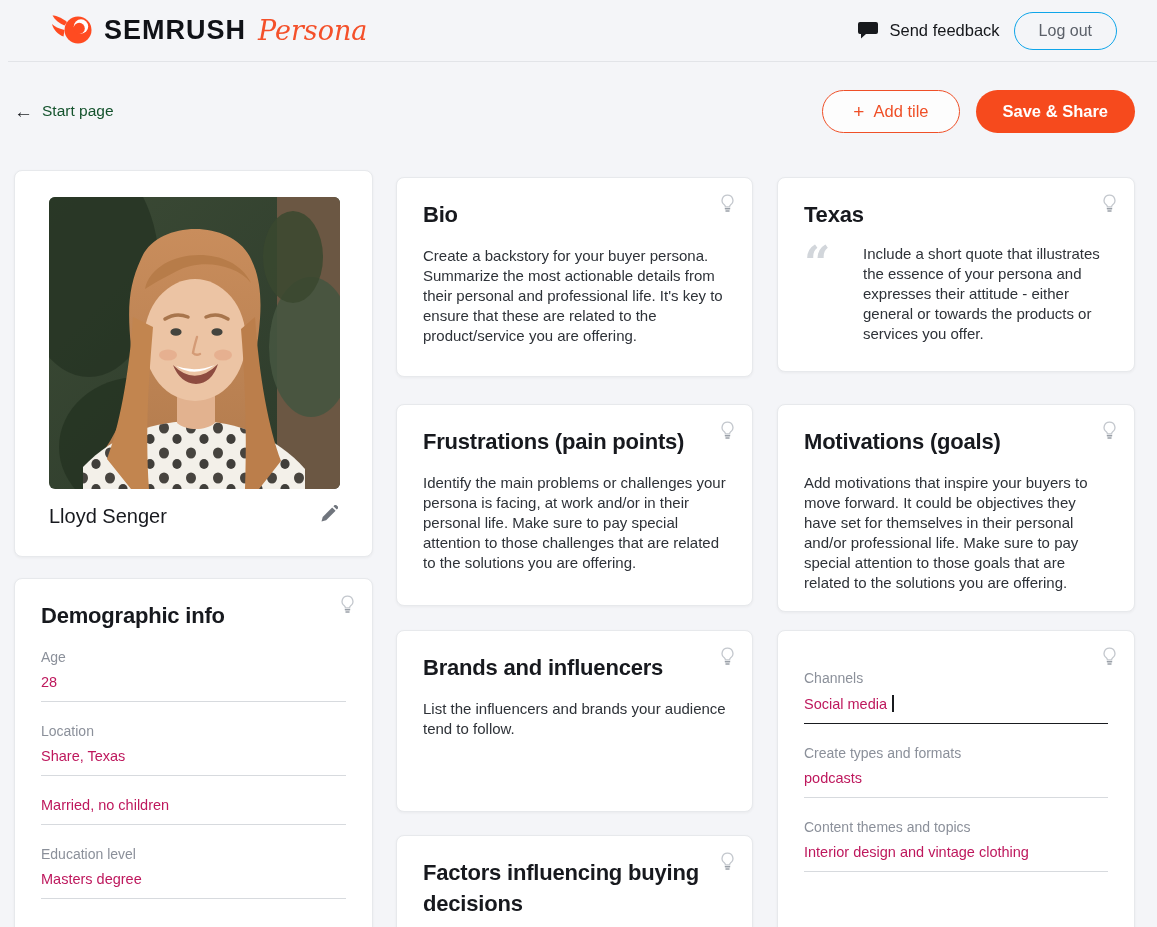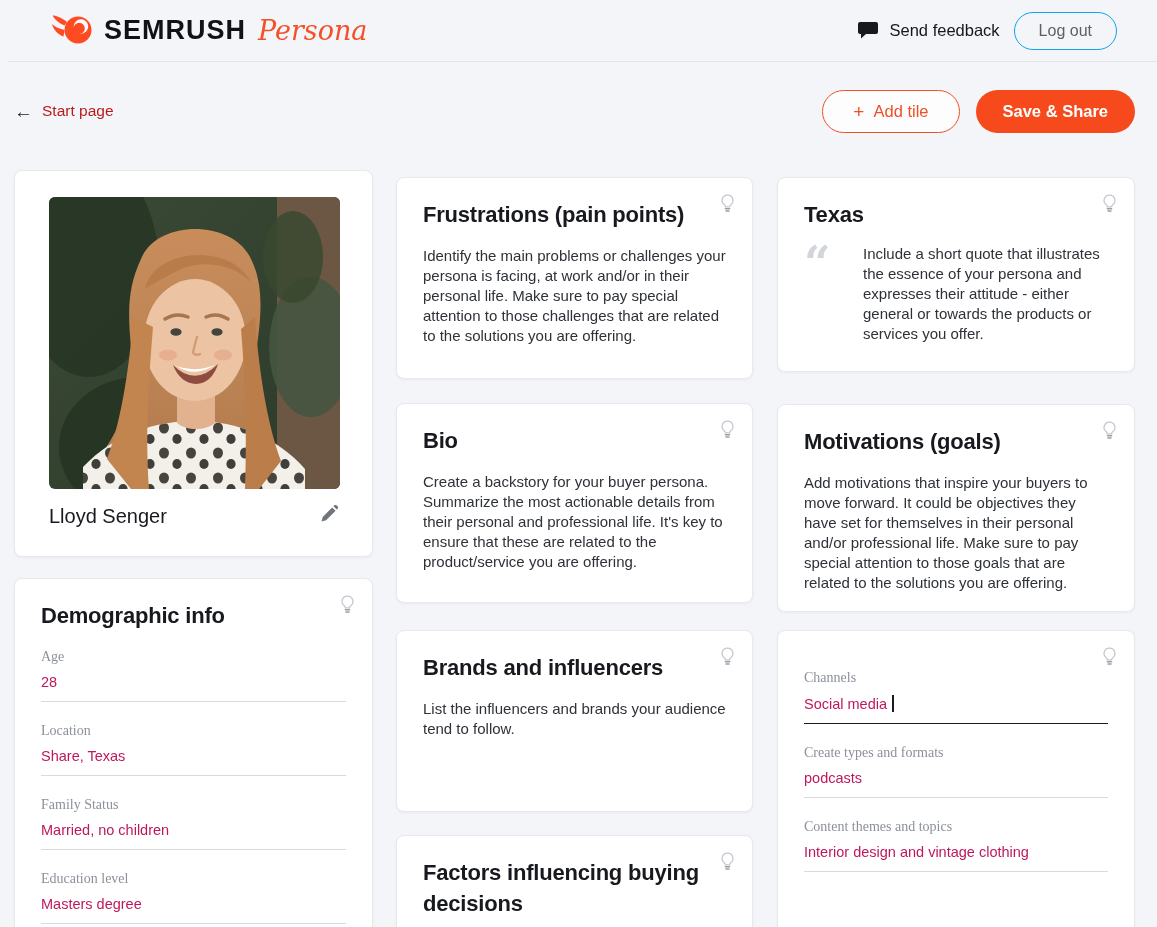--- a/index.html
+++ b/index.html
@@ -34,21 +34,21 @@
     padding:9px 24px; font-size:16px; color:#5b6069; cursor:pointer;
     font-family:"Liberation Sans", sans-serif;
   }
   
   .toolbar {
     position:absolute; top:89px; left:0; width:1157px; height:44px;
     display:flex; align-items:center; padding:0 22px 0 14px;
   }
   .back-link { display:flex; align-items:center; gap:9px; cursor:pointer; }
   .back-arrow { font-size:19px; color:#1b1d22; line-height:1; }
-  .back-label { font-size:15.5px; color:#b91c1c; }
+  .back-label { font-size:15.5px; color:#14532d; }
   .toolbar-right { margin-left:auto; display:flex; align-items:center; gap:16px; }
   .add-tile-btn {
     display:flex; align-items:center; gap:9px; justify-content:center;
     height:43px; padding:0 30px; border-radius:22px;
     border:1px solid #ef5028; background:#fdfdfd; color:#ef5028;
     font-size:16.5px; cursor:pointer; font-family:"Liberation Sans", sans-serif;
   }
   .plus-glyph { font-size:19px; line-height:1; }
   .save-share-btn {
     height:43px; padding:12px 27px; border-radius:22px; border:none;
@@ -76,21 +76,21 @@
   }
   
   .photo-tile { height:387px; padding:26px 34px 0; margin-bottom:21px; }
   .photo-frame { width:291px; height:292px; border-radius:6px; overflow:hidden; cursor:pointer; }
   .name-row { display:flex; align-items:center; justify-content:space-between; margin-top:16px; }
   .persona-name { font-size:20px; color:#17191e; }
   .edit-icon { cursor:pointer; }
   
   .fields { margin-top:18px; }
   .field { margin-bottom:21px; cursor:text; }
-  .field-label { font-size:14px; color:#8b909a; margin-bottom:9px;font-family:Liberation Serif, serif; }
+  .field-label { font-size:14px; color:#8b909a; margin-bottom:9px; }
   .field-value {
     font-size:14.5px; color:#be185d; padding-bottom:11px;
     border-bottom:1px solid #d7dade; display:flex; align-items:center;
   }
   .field.focused .field-value { border-bottom:1.5px solid #191b1f; }
   .caret {
     display:inline-block; width:1.5px; height:17px; background:#191b1f; margin-left:5px;
   }
   
   .quote-body { display:flex; gap:15px; margin-top:14px; }
@@ -232,53 +232,52 @@
     <div class="fields">
       <div class="field">
         <div class="field-label">Age</div>
         <div class="field-value">28</div>
       </div>
       <div class="field">
         <div class="field-label">Location</div>
         <div class="field-value">Share, Texas</div>
       </div>
       <div class="field">
-        <div class="field-label">Family Status</div>
         <div class="field-value">Married, no children</div>
       </div>
       <div class="field">
         <div class="field-label">Education level</div>
         <div class="field-value">Masters degree</div>
       </div>
     </div>
   </div>
 </div>
 
 <div class="col col2">
 
+  <div class="tile tile-bio">
+    <div class="tile-title">Bio</div>
+    <span class="bulb">
+      <svg width="17" height="20" viewBox="0 0 17 20">
+        <path d="M8.5 1.2 a5.3 5.3 0 0 0 -3.2 9.6 c.7.5 1.1 1.3 1.1 2.1 h4.2 c0 -.8 .4 -1.6 1.1 -2.1 a5.3 5.3 0 0 0 -3.2 -9.6 z" fill="none" stroke="#c3c7cd" stroke-width="1.3"></path>
+        <path d="M6.4 14.8 h4.2 M7 17 h3" stroke="#9aa0a8" stroke-width="1.5" stroke-linecap="round"></path>
+      </svg>
+    </span>
+    <div class="tile-text">Create a backstory for your buyer persona. Summarize the most actionable details from their personal and professional life. It's key to ensure that these are related to the product/service you are offering.</div>
+  </div>
+
   <div class="tile tile-frustrations">
     <div class="tile-title">Frustrations (pain points)</div>
     <span class="bulb">
       <svg width="17" height="20" viewBox="0 0 17 20">
         <path d="M8.5 1.2 a5.3 5.3 0 0 0 -3.2 9.6 c.7.5 1.1 1.3 1.1 2.1 h4.2 c0 -.8 .4 -1.6 1.1 -2.1 a5.3 5.3 0 0 0 -3.2 -9.6 z" fill="none" stroke="#c3c7cd" stroke-width="1.3"></path>
         <path d="M6.4 14.8 h4.2 M7 17 h3" stroke="#9aa0a8" stroke-width="1.5" stroke-linecap="round"></path>
       </svg>
     </span>
     <div class="tile-text">Identify the main problems or challenges your persona is facing, at work and/or in their personal life. Make sure to pay special attention to those challenges that are related to the solutions you are offering.</div>
-  </div>
-
-  <div class="tile tile-bio">
-    <div class="tile-title">Bio</div>
-    <span class="bulb">
-      <svg width="17" height="20" viewBox="0 0 17 20">
-        <path d="M8.5 1.2 a5.3 5.3 0 0 0 -3.2 9.6 c.7.5 1.1 1.3 1.1 2.1 h4.2 c0 -.8 .4 -1.6 1.1 -2.1 a5.3 5.3 0 0 0 -3.2 -9.6 z" fill="none" stroke="#c3c7cd" stroke-width="1.3"></path>
-        <path d="M6.4 14.8 h4.2 M7 17 h3" stroke="#9aa0a8" stroke-width="1.5" stroke-linecap="round"></path>
-      </svg>
-    </span>
-    <div class="tile-text">Create a backstory for your buyer persona. Summarize the most actionable details from their personal and professional life. It's key to ensure that these are related to the product/service you are offering.</div>
   </div>
 
   <div class="tile tile-brands">
     <div class="tile-title">Brands and influencers</div>
     <span class="bulb">
       <svg width="17" height="20" viewBox="0 0 17 20">
         <path d="M8.5 1.2 a5.3 5.3 0 0 0 -3.2 9.6 c.7.5 1.1 1.3 1.1 2.1 h4.2 c0 -.8 .4 -1.6 1.1 -2.1 a5.3 5.3 0 0 0 -3.2 -9.6 z" fill="none" stroke="#c3c7cd" stroke-width="1.3"></path>
         <path d="M6.4 14.8 h4.2 M7 17 h3" stroke="#9aa0a8" stroke-width="1.5" stroke-linecap="round"></path>
       </svg>
     </span>

